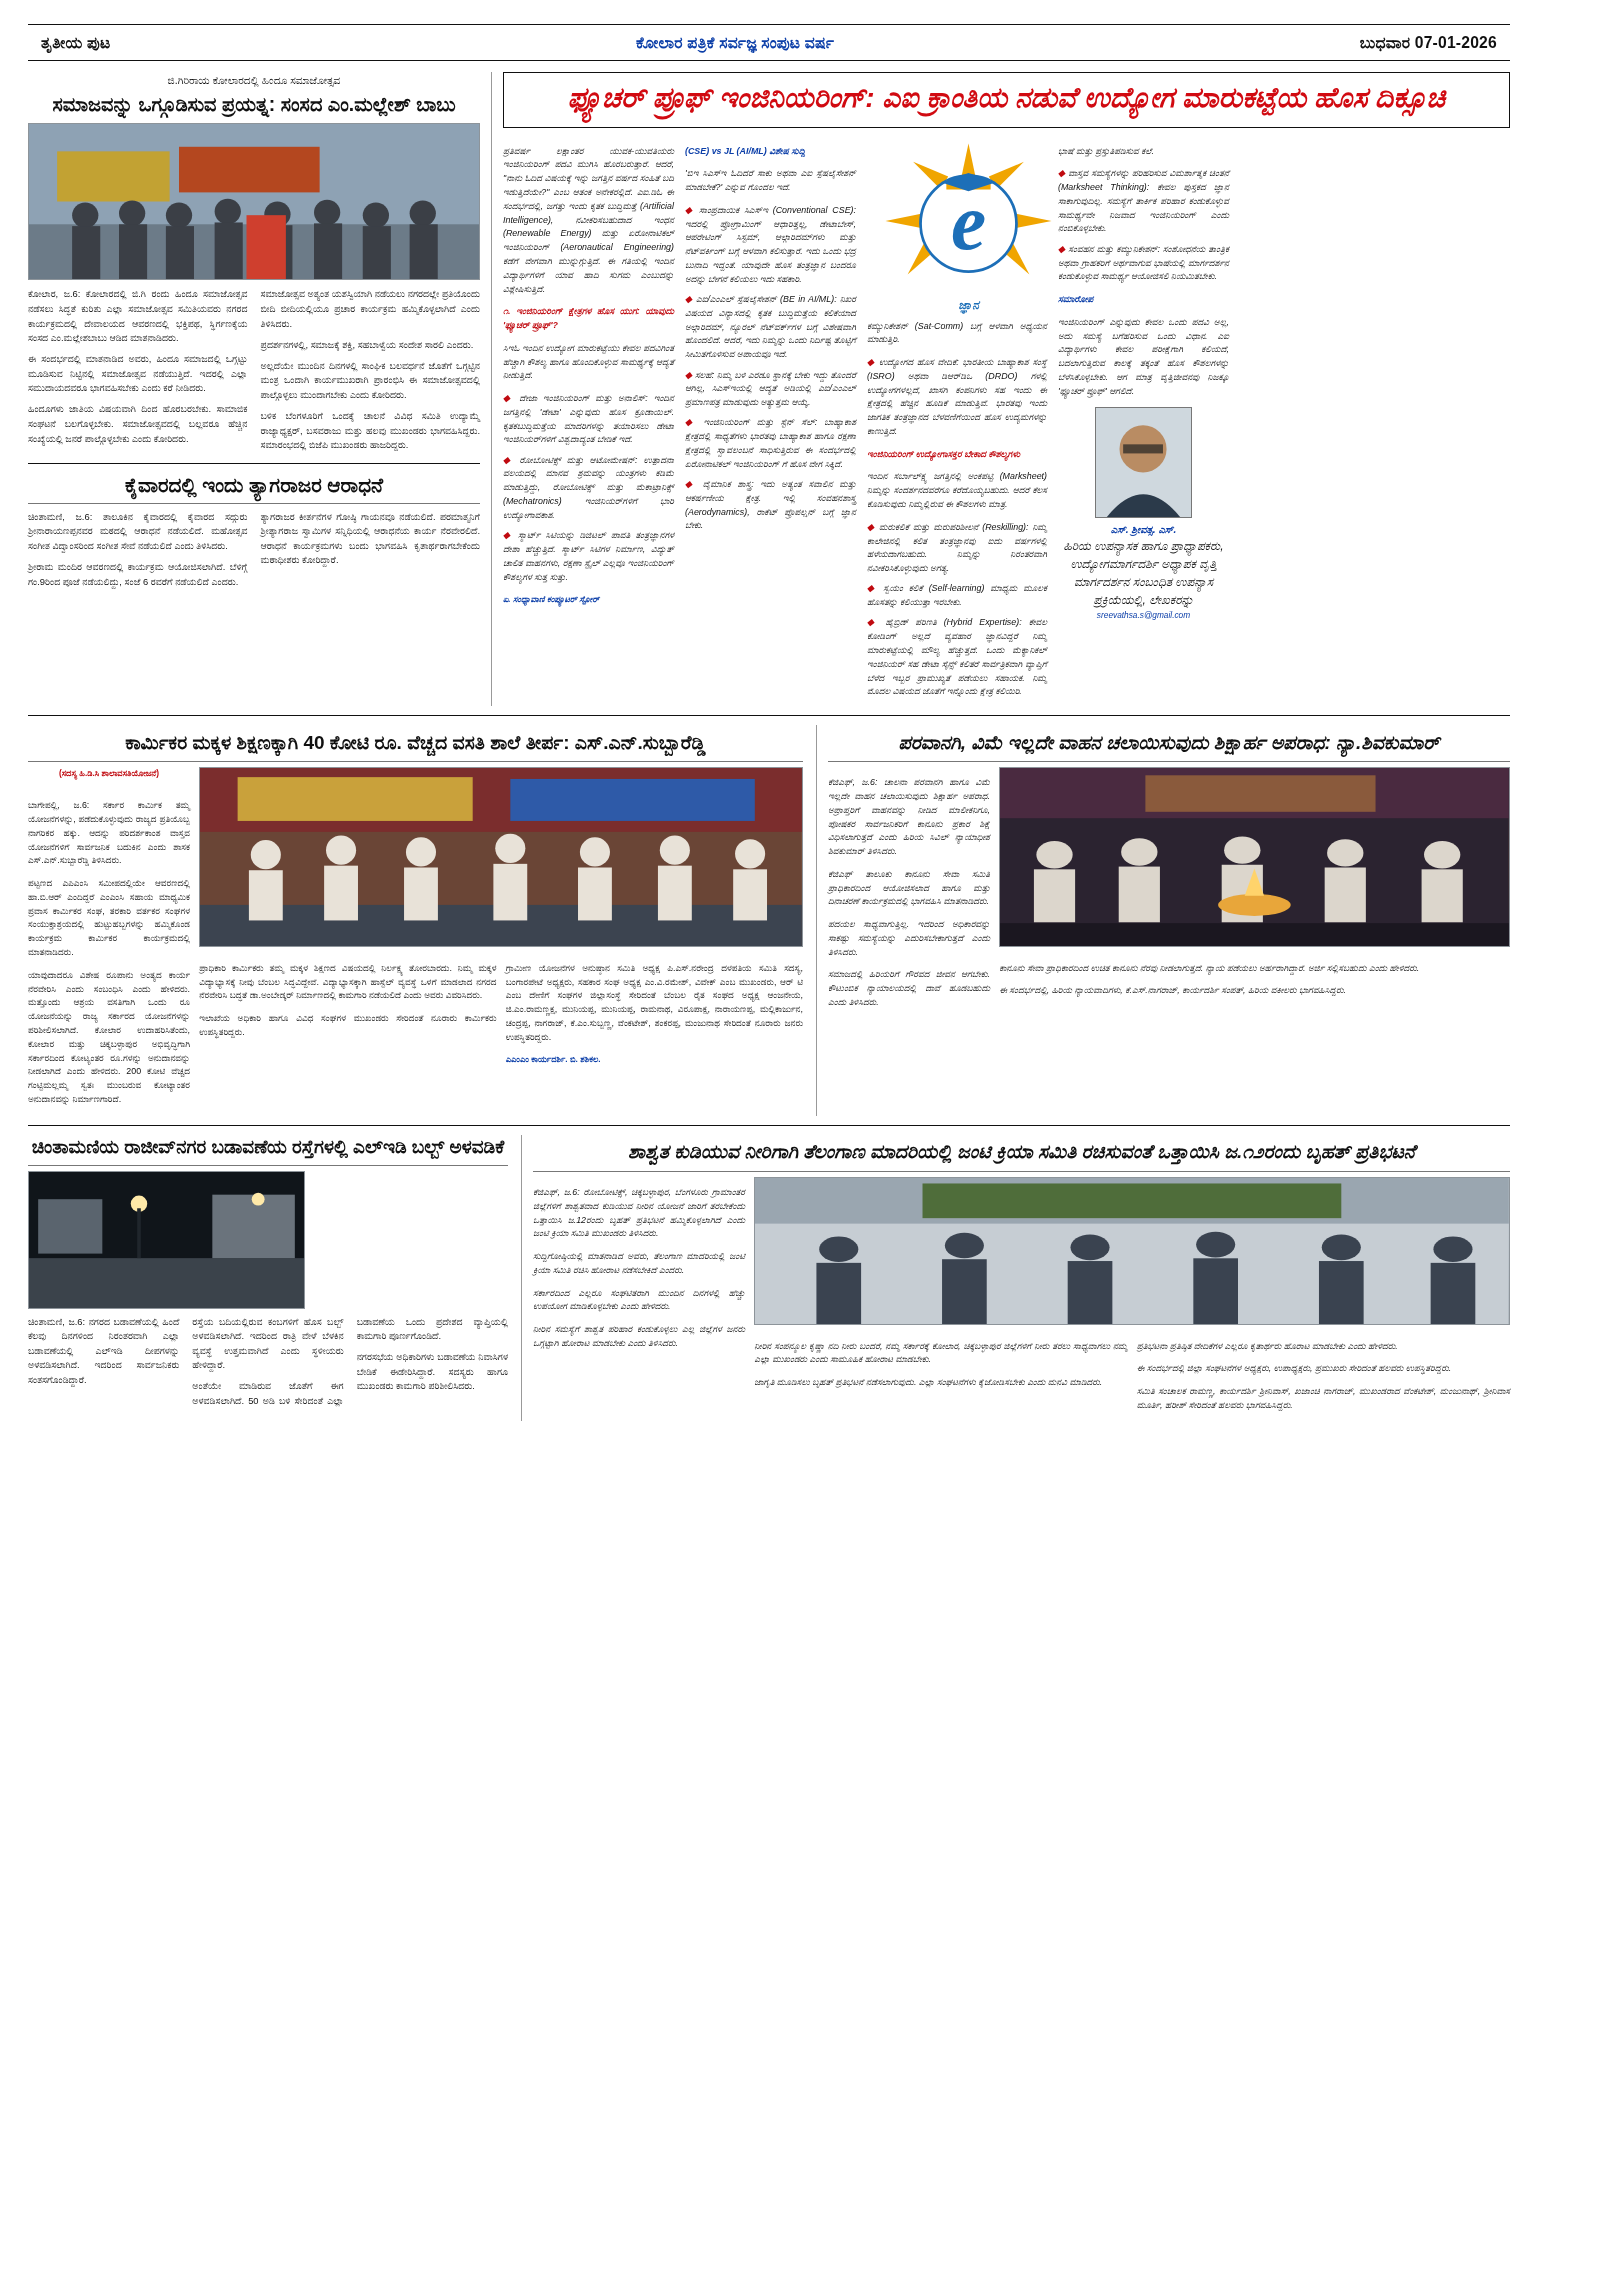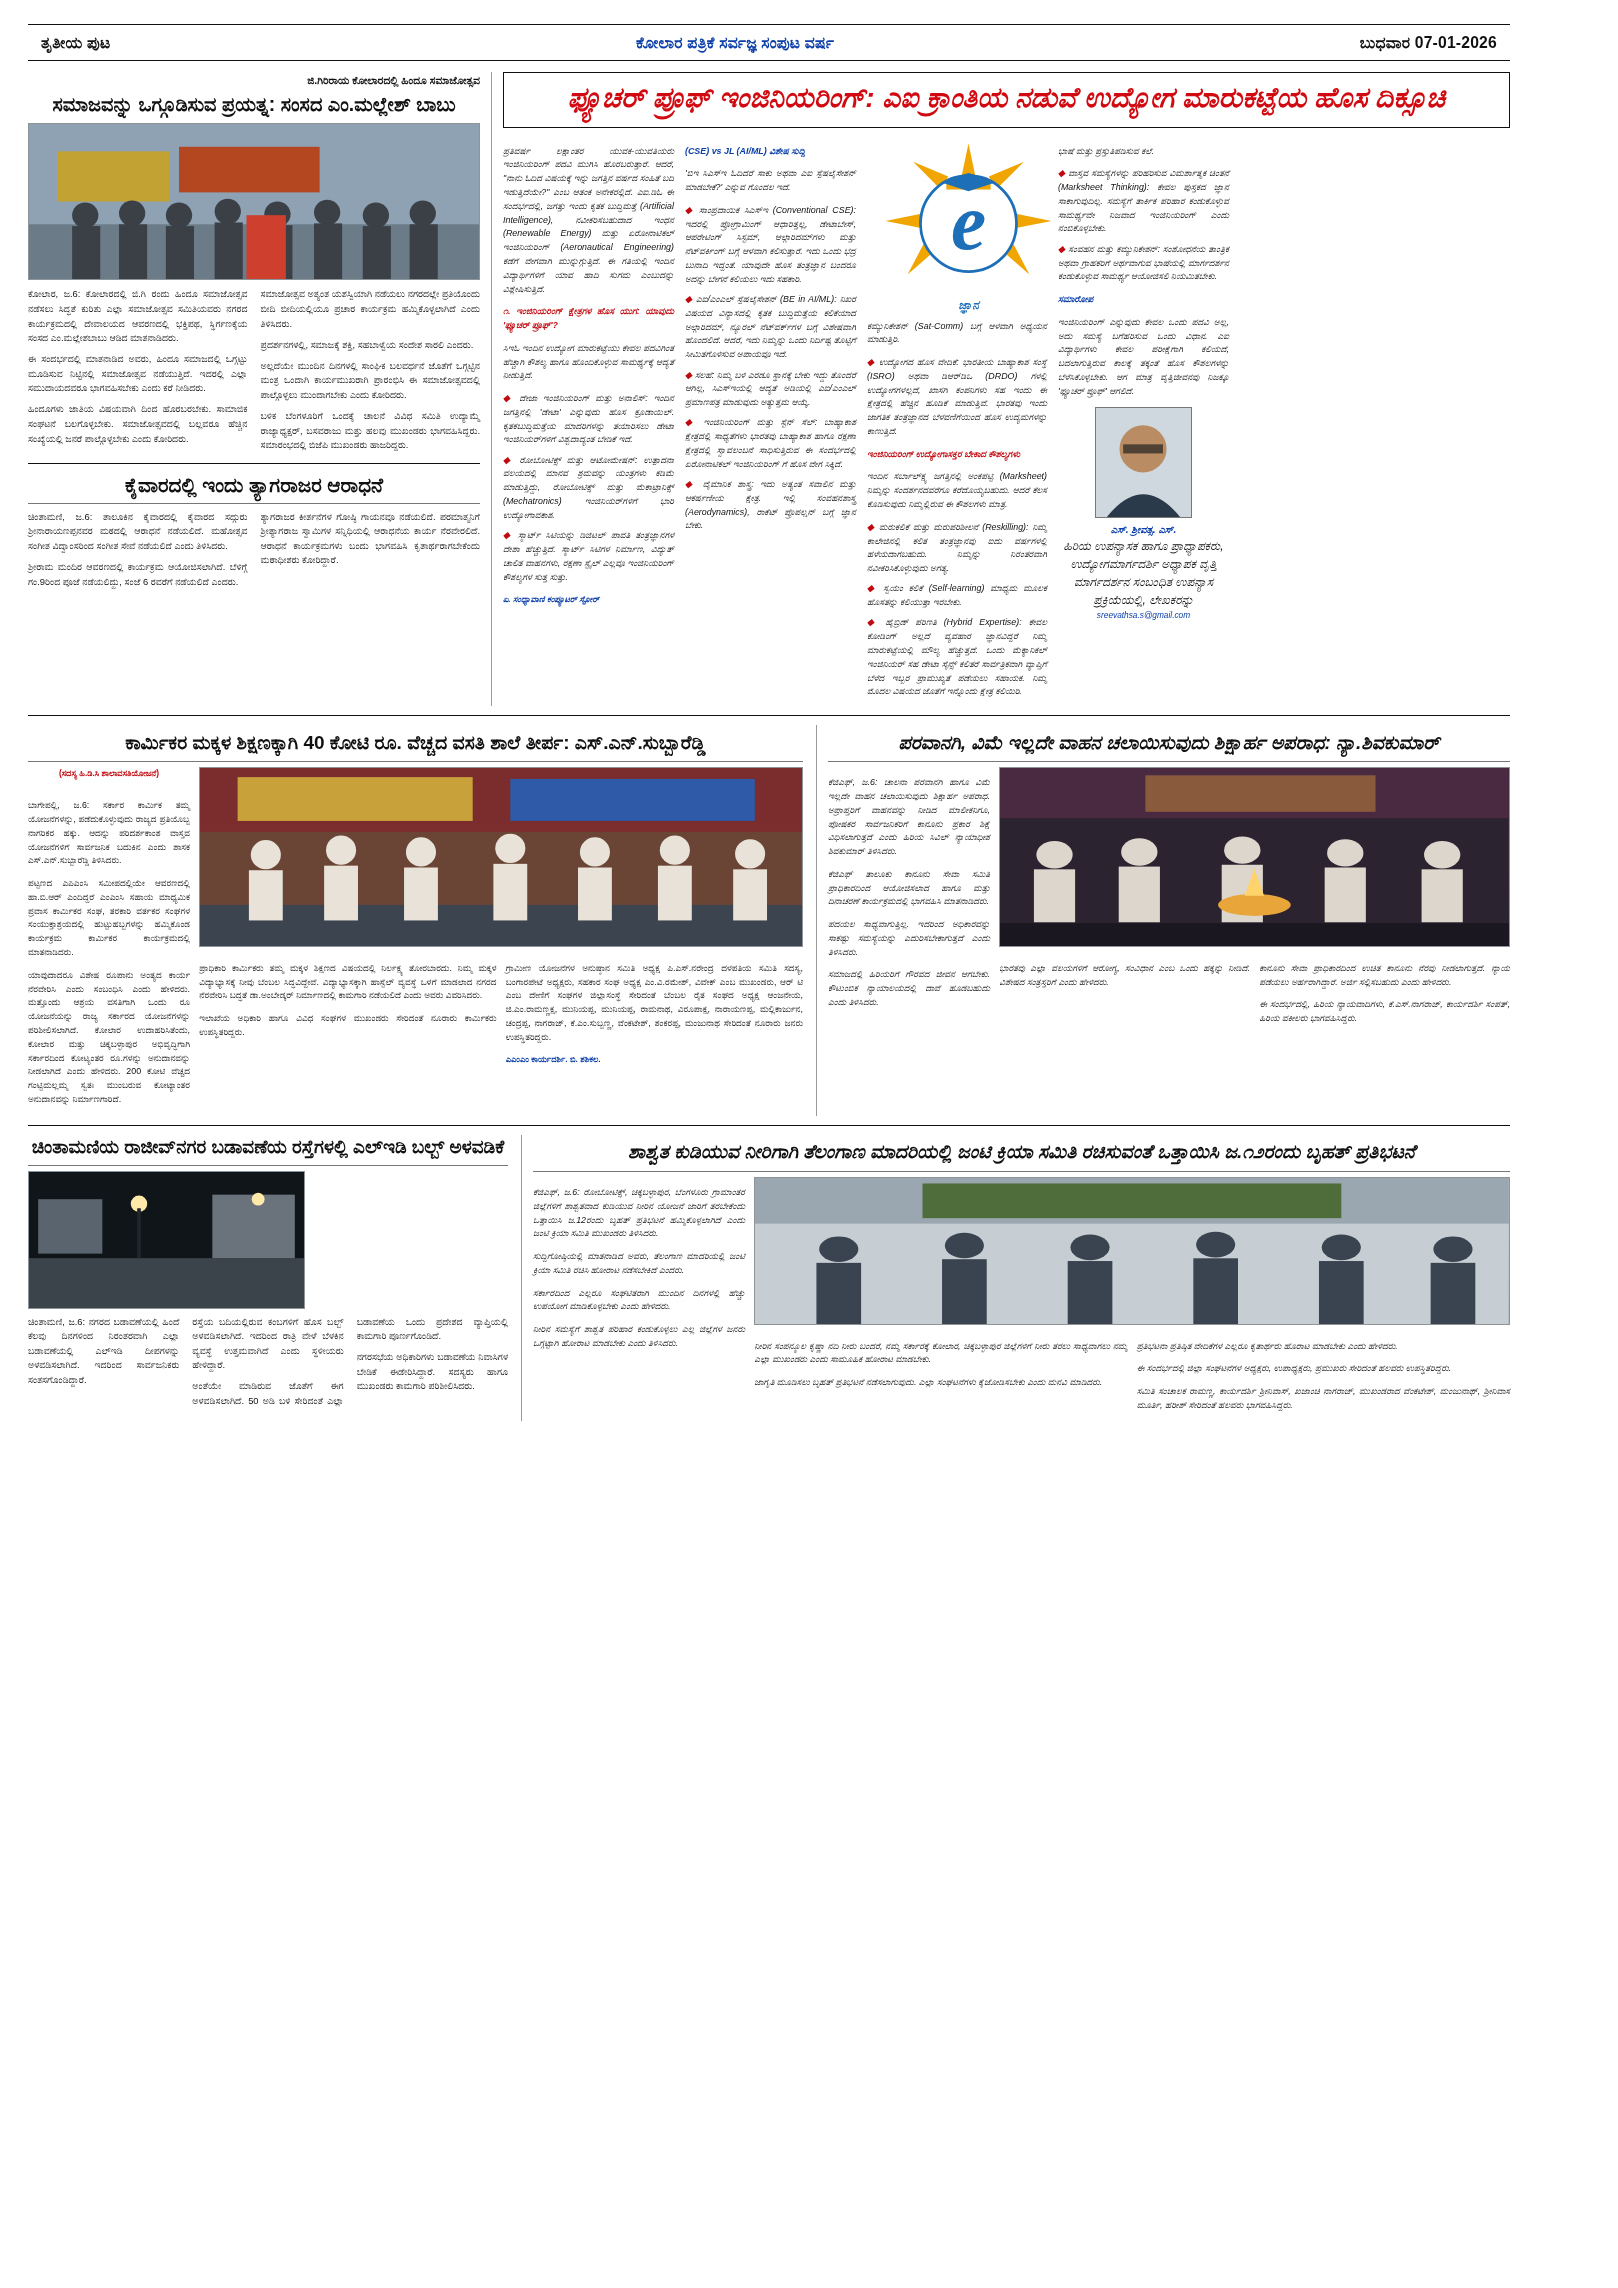--- a/index.html
+++ b/index.html
@@ -36,21 +36,21 @@
   
   h1.lead {
     font-size:28px; line-height:1.28; margin:0 0 7.4px 0;
     color:#d10a11; font-weight:bold; text-align:center;
   }
   h2.hl {
     font-size:19.4px; line-height:1.3; margin:0 0 5.5px 0;
     text-align:center; font-weight:bold;
   }
   .kicker {
-    text-align:right; font-size:10.6px; font-weight:bold;
+    text-align:center; font-size:10.6px; font-weight:normal;
     margin:1.8px 0 5.5px 0;
   }
   .story-head {
     font-size:19px; line-height:1.3; text-align:center;
     font-weight:bold; margin:5.5px 0;
   }
   
   .cols { column-gap:13px; font-size:9.4px; line-height:1.55; text-align:justify; }
   .c2 { column-count:2; }
   .c3 { column-count:3; }
@@ -321,23 +321,20 @@
                 <circle cx="365" cy="95" r="15"></circle>
                   <rect x="348" y="111" width="34" height="58"></rect>
               </g>
               <ellipse cx="210" cy="150" rx="30" ry="12" fill="#e8a63a"></ellipse>
               <polygon points="210,110 218,140 202,140" fill="#ffd36b"></polygon>
               <rect x="0" y="170" width="420" height="25" fill="#1b1720"></rect>
             </svg>
           </div>
           <div style="display:flex;gap:9.2px;margin-top:5.5px;font-size:8.9px;line-height:1.55;text-align:justify;">
             <div style="flex:1;">
-              <p>ಭಾರತವು ಎಲ್ಲಾ ವಲಯಗಳಿಗೆ ಆರೋಗ್ಯ, ಸಂವಿಧಾನ ಎಂಬ ಒಂದು ಹಕ್ಕನ್ನು ನೀಡಿದೆ. ವಿಶೇಷದ ಸಂತ್ರಸ್ತರಿಗೆ ಎಂದು ಹೇಳಿದರು.</p>
-            </div>
-            <div style="flex:1;">
               <p>ಕಾನೂನು ಸೇವಾ ಪ್ರಾಧಿಕಾರದಿಂದ ಉಚಿತ ಕಾನೂನು ನೆರವು ನೀಡಲಾಗುತ್ತದೆ. ನ್ಯಾಯ ಪಡೆಯಲು ಅರ್ಹರಾಗಿದ್ದಾರೆ. ಅರ್ಜಿ ಸಲ್ಲಿಸಬಹುದು ಎಂದು ಹೇಳಿದರು.</p>
               <p>ಈ ಸಂದರ್ಭದಲ್ಲಿ, ಹಿರಿಯ ನ್ಯಾಯವಾದಿಗಳು, ಕೆ.ಎಸ್.ನಾಗರಾಜ್, ಕಾರ್ಯದರ್ಶಿ ಸಂಪತ್, ಹಿರಿಯ ವಕೀಲರು ಭಾಗವಹಿಸಿದ್ದರು.</p>
             </div>
           </div>
         </div>
       </div>
     </div>
   </div>
 
   <div class="sep-h"></div>

